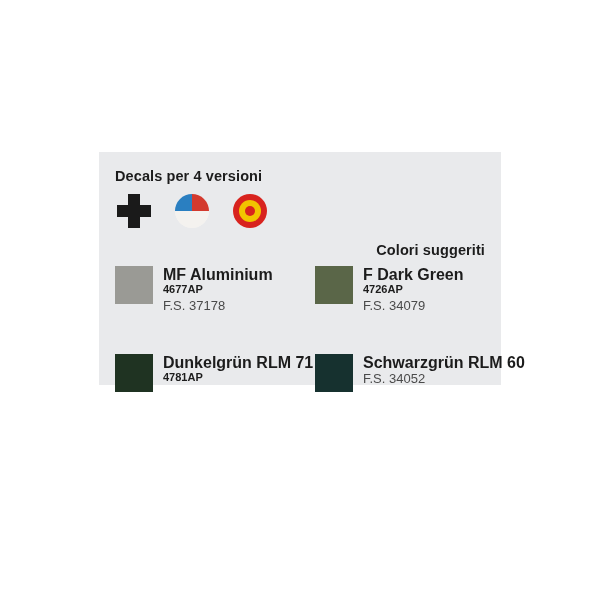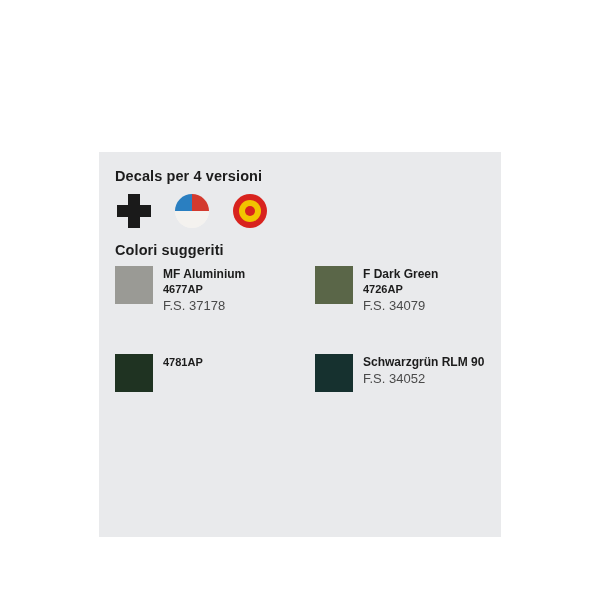--- a/index.html
+++ b/index.html
@@ -16,39 +16,40 @@
   .page {
     position: relative;
     width: 600px;
     height: 600px;
   }
   .panel {
     position: absolute;
     left: 99px;
     top: 152px;
     width: 402px;
-    height: 385px;
+    height: 233px;
     background: #e9eaec;
   }
   .panel-inner {
     position: absolute;
     left: 16px;
     top: 16px;
     right: 16px;
     bottom: 10px;
   }
   .heading {
     font-size: 14.5px;
     font-weight: bold;
     color: #1c1c1c;
     letter-spacing: 0.1px;
     margin: 0 0 8px 0;
   }
   .heading.second {
     margin-top: 10px;
+    text-align: right;
   }
   .flags-row {
     display: flex;
     align-items: center;
     gap: 22px;
     height: 40px;
     padding-left: 2px;
   }
   .flag {
     width: 36px;
@@ -146,21 +147,21 @@
   }
   .swatch {
     width: 38px;
     height: 38px;
     flex: 0 0 38px;
   }
   .color-text {
     padding-top: 1px;
   }
   .c-name {
-    font-size: 12px;
+    font-size: 16px;
     font-weight: bold;
     color: #1c1c1c;
     line-height: 15px;
     white-space: nowrap;
   }
   .c-code {
     font-size: 11px;
     font-weight: bold;
     color: #1c1c1c;
     line-height: 15px;
@@ -227,29 +228,30 @@
           <div class="color-text">
             <div class="c-name">F Dark Green</div>
             <div class="c-code">4726AP</div>
             <div class="c-fs">F.S. 34079</div>
           </div>
         </div>
 
         <div class="color-item">
           <div class="swatch" style="background:#1f3322"></div>
           <div class="color-text">
+            <div class="c-name">Dunkelgrün RLM 71</div>
             <div class="c-code">4781AP</div>
             <div class="c-fs"></div>
           </div>
         </div>
 
         <div class="color-item">
           <div class="swatch" style="background:#16312f"></div>
           <div class="color-text">
-            <div class="c-name">Schwarzgrün RLM 90</div>
+            <div class="c-name">Schwarzgrün RLM 60</div>
             <div class="c-fs">F.S. 34052</div>
           </div>
         </div>
 
       </div>
     </div>
   </div>
 </div>
 
 </body></html>

